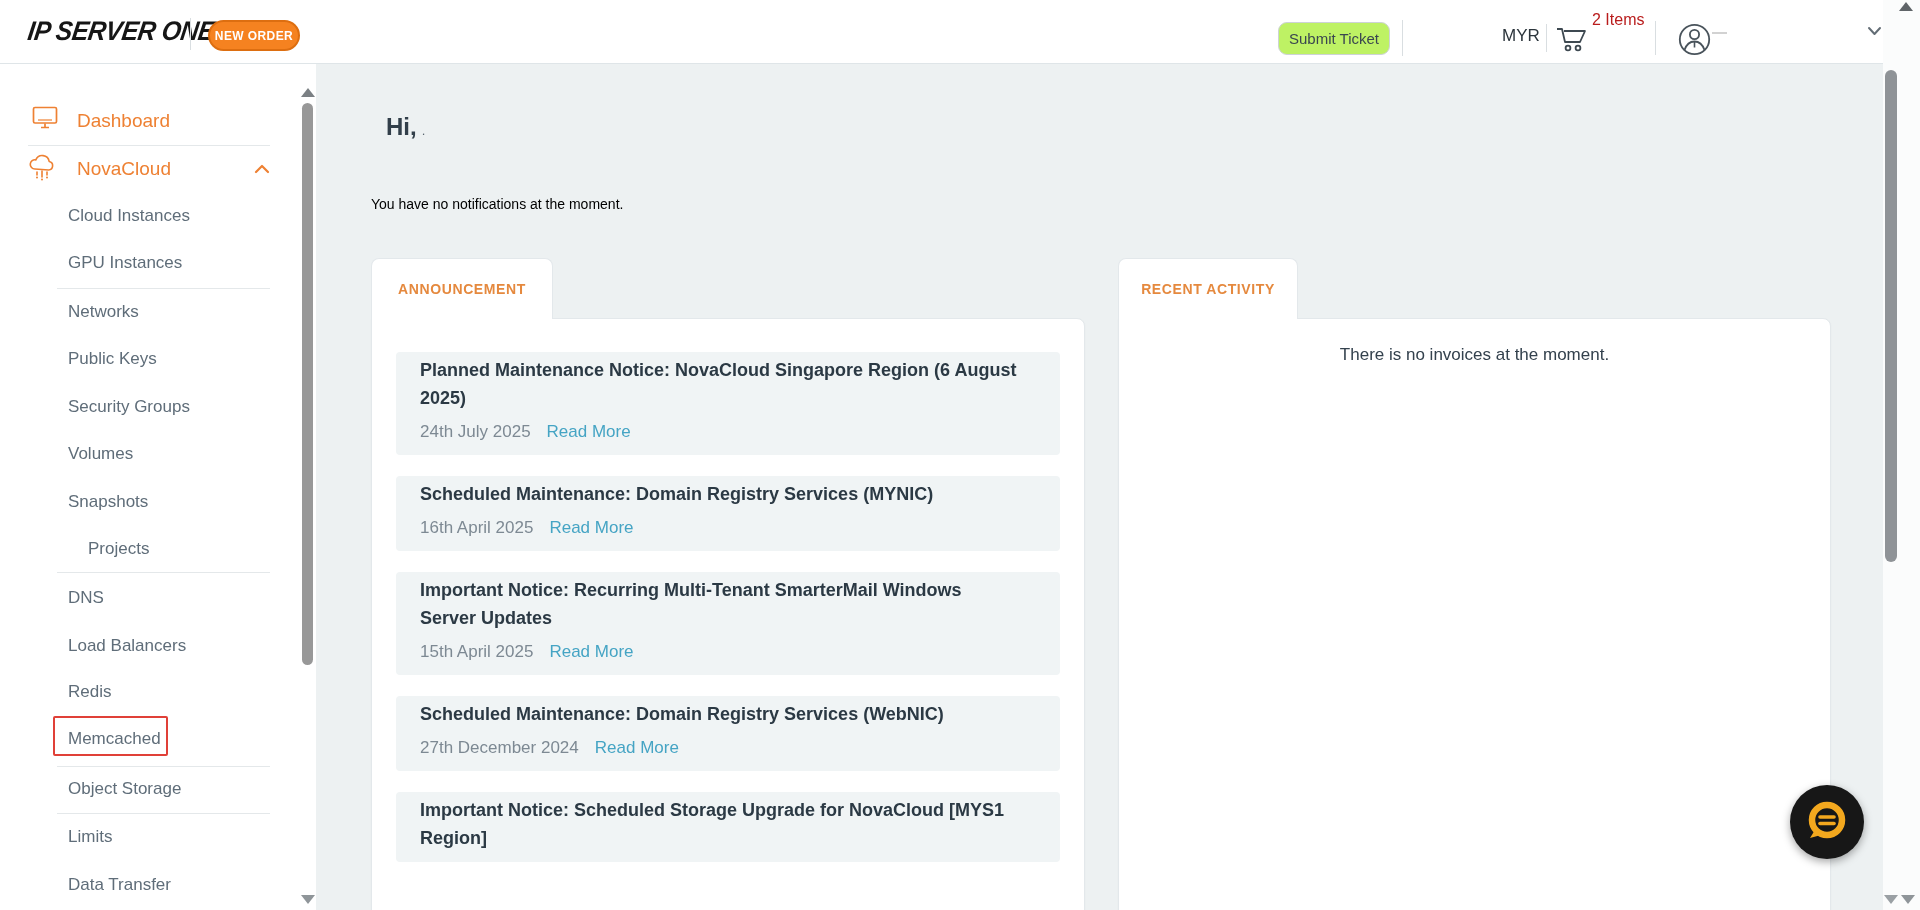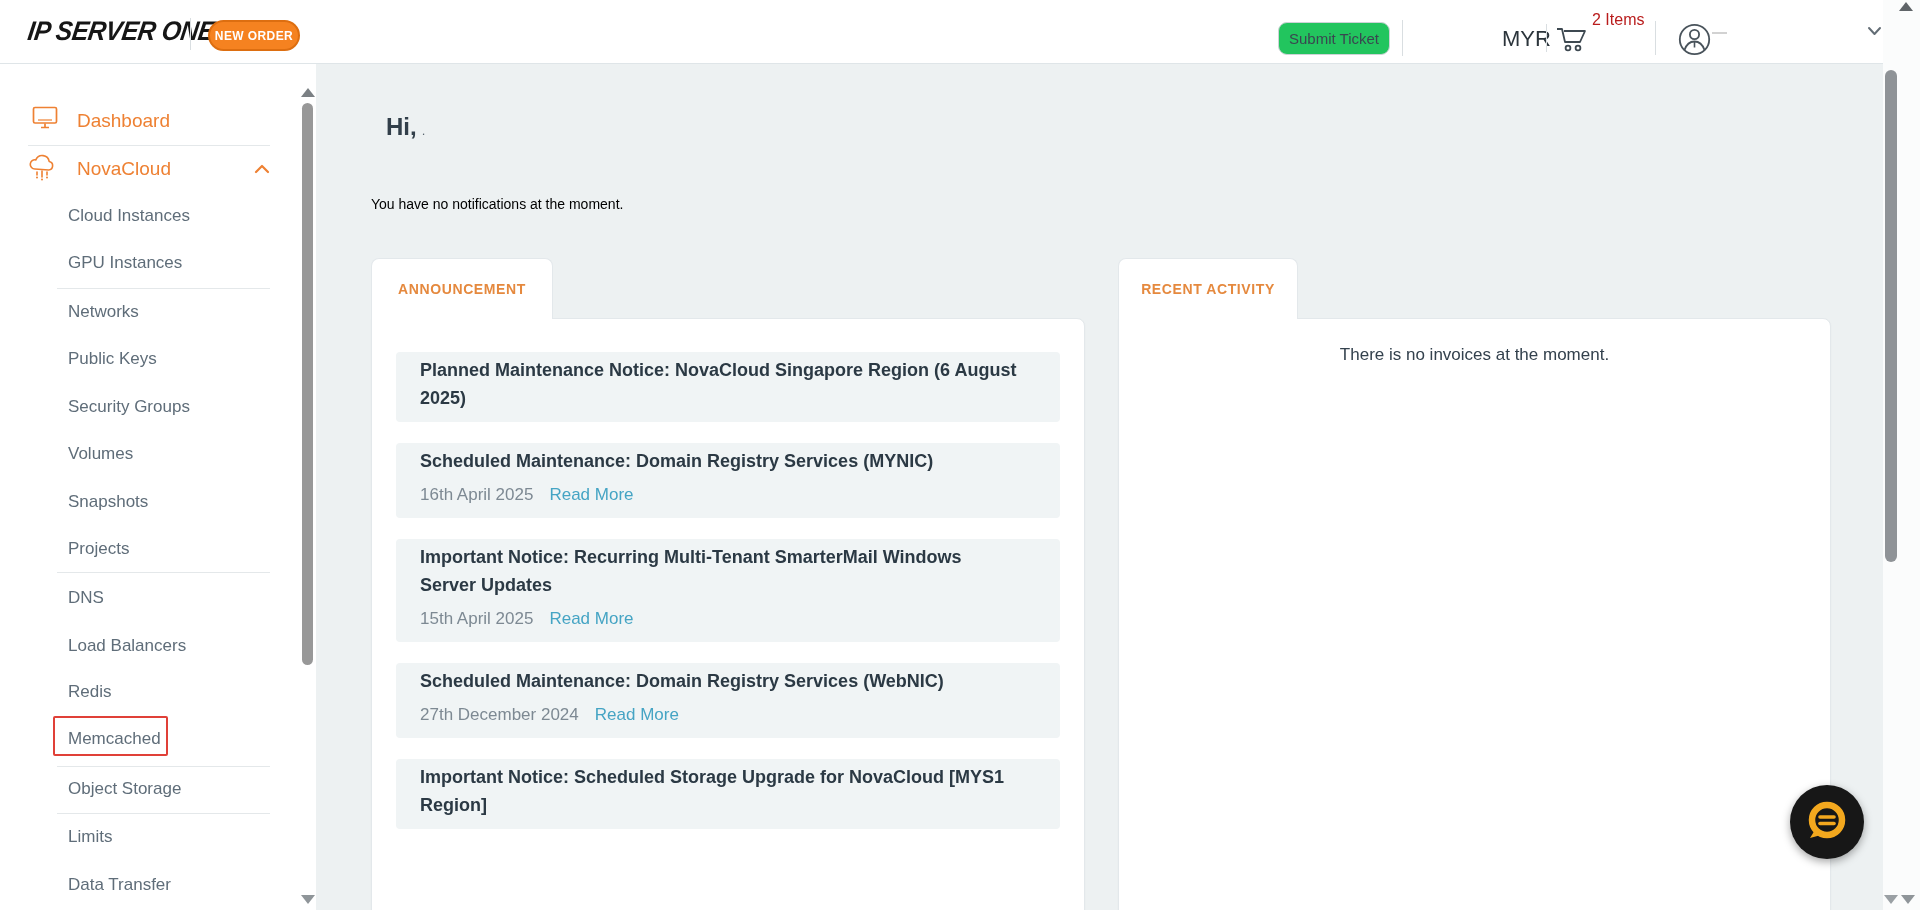--- a/index.html
+++ b/index.html
@@ -17,23 +17,23 @@
   .logo { position:absolute; left:28px; top:16px; font-size:27px; font-weight:bold;
           font-style:italic; color:#161616; letter-spacing:-0.5px;
           transform:skewX(-8deg) scaleX(0.92); transform-origin:left center; white-space:nowrap; }
   .logo sup { font-size:9px; font-style:normal; }
   .tb-sep { position:absolute; width:1px; background:#d9dee1; }
   .btn-new-order { position:absolute; left:208px; top:20px; width:92px; height:31px;
           background:#f58220; border:2px solid #dd6e10; border-radius:16px;
           color:#ffffff; font-size:12px; font-weight:bold; letter-spacing:0.4px;
           display:flex; align-items:center; justify-content:center; cursor:pointer; }
   .btn-submit { position:absolute; left:1278px; top:22px; width:112px; height:33px;
-          background:#22c55e; border:1px solid #cdd3d6; border-radius:9px;
+          background:#bef264; border:1px solid #cdd3d6; border-radius:9px;
           color:#3a4650; font-size:15px; display:flex; align-items:center; justify-content:center; cursor:pointer; }
-  .currency { position:absolute; left:1502px; top:26px; font-size:22px; color:#2b343b; }
+  .currency { position:absolute; left:1502px; top:26px; font-size:17px; color:#2b343b; }
   .cart-count { position:absolute; left:1592px; top:11px; font-size:16px; color:#b91c1c; }
   .user-dash { position:absolute; left:1712px; top:32px; width:15px; height:2px; background:#d2d2d2; }
 
   
   .sidebar { position:absolute; left:0; top:64px; width:316px; height:846px; background:#ffffff; z-index:2; }
   .side-main-label { position:absolute; left:77px; font-size:19px; color:#ee8133; cursor:pointer; white-space:nowrap; }
   .side-sub { position:absolute; left:68px; height:24px; font-size:17px; color:#5f6d79; cursor:pointer; white-space:nowrap; }
   .side-div { position:absolute; height:1px; background:#e4e8ea; }
   .mem-box { position:absolute; left:53px; top:716px; width:115px; height:40px;
              border:2px solid #e04038; border-radius:2px; }
@@ -140,21 +140,21 @@
   </span>
 
   <div class="side-sub" style="top:142px;">Cloud Instances</div>
   <div class="side-sub" style="top:189px;">GPU Instances</div>
   <div class="side-div" style="left:57px; top:224px; width:213px;"></div>
   <div class="side-sub" style="top:238px;">Networks</div>
   <div class="side-sub" style="top:285px;">Public Keys</div>
   <div class="side-sub" style="top:333px;">Security Groups</div>
   <div class="side-sub" style="top:380px;">Volumes</div>
   <div class="side-sub" style="top:428px;">Snapshots</div>
-  <div class="side-sub" style="top:475px;">Projects</div>
+  <div class="side-sub" style="top:475px;margin-left:20px;">Projects</div>
   <div class="side-div" style="left:57px; top:508px; width:213px;"></div>
   <div class="side-sub" style="top:524px;">DNS</div>
   <div class="side-sub" style="top:572px;">Load Balancers</div>
   <div class="side-sub" style="top:618px;">Redis</div>
   <div class="mem-box" style="top:652px;"></div>
   <div class="side-sub" style="top:665px;">Memcached</div>
   <div class="side-div" style="left:57px; top:702px; width:213px;"></div>
   <div class="side-sub" style="top:715px;">Object Storage</div>
   <div class="side-div" style="left:57px; top:749px; width:213px;"></div>
   <div class="side-sub" style="top:763px;">Limits</div>
@@ -165,20 +165,21 @@
   <div class="abs tri-down" style="left:301px; top:831px;"></div>
 </div>
 
 <div class="greeting"><span>Hi,</span><span class="dot">.</span></div>
 <div class="notif">You have no notifications at the moment.</div>
 
 <div class="tab" style="left:371px; width:182px;">ANNOUNCEMENT</div>
 <div class="panel panel-ann">
   <div class="card">
     <div class="card-title">Planned Maintenance Notice: NovaCloud Singapore Region (6 August 2025)</div>
+    <div class="card-meta"><span class="card-date">24th July 2025</span><a class="read-more">Read More</a></div>
   </div>
   <div class="card">
     <div class="card-title">Scheduled Maintenance: Domain Registry Services (MYNIC)</div>
     <div class="card-meta"><span class="card-date">16th April 2025</span><a class="read-more">Read More</a></div>
   </div>
   <div class="card">
     <div class="card-title">Important Notice: Recurring Multi-Tenant SmarterMail Windows Server Updates</div>
     <div class="card-meta"><span class="card-date">15th April 2025</span><a class="read-more">Read More</a></div>
   </div>
   <div class="card">

